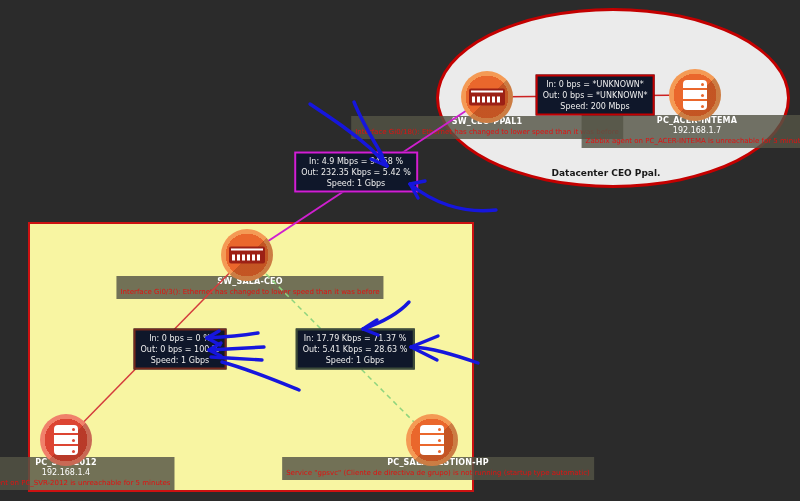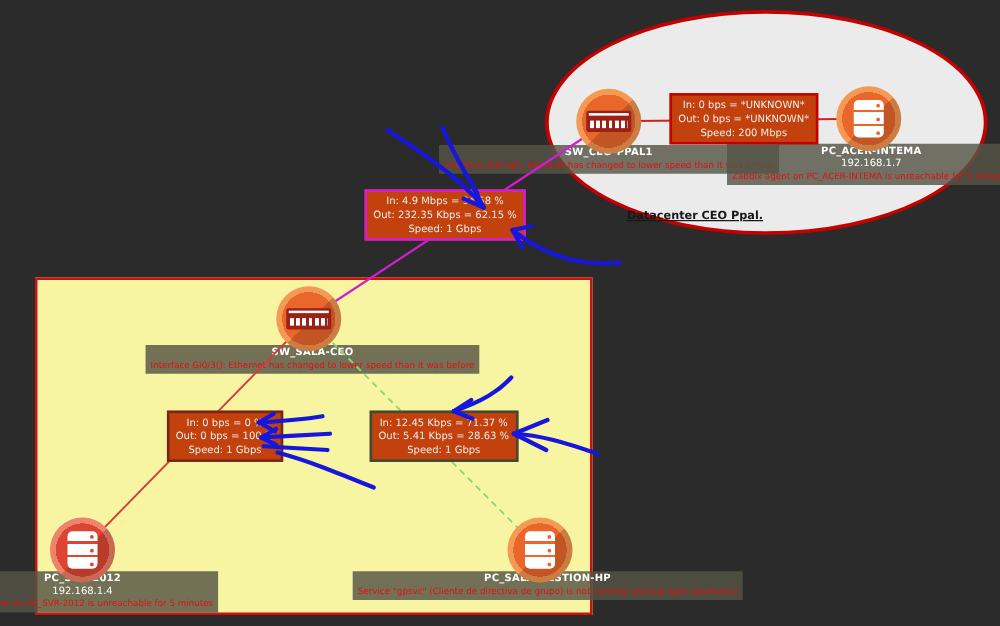--- a/index.html
+++ b/index.html
@@ -6,21 +6,21 @@
   body { background:#1e1e1e; font-family:"DejaVu Sans", sans-serif; }
   .canvas { position:relative; width:800px; height:501px; background:#2b2b2b; overflow:hidden; }
 
   
   .zone-ellipse { position:absolute; left:436px; top:8px; width:354px; height:180px;
     border-radius:50%; background:#ebebeb; border:3px solid #c40000; z-index:1; }
   .zone-rect { position:absolute; left:28px; top:222px; width:446px; height:270px;
     background:#f8f5a2; border:2px solid #cc1111; z-index:1; }
   .zone-label { position:absolute; z-index:2; font-size:9px; font-weight:bold; color:#181818;
     transform:translateX(-50%); white-space:nowrap; }
-  .zl-dc { left:556px; top:168px;text-decoration:underline; }
+  .zl-dc { left:606px; top:168px; }
   .zl-sala { left:252px; top:477px;margin-top:41px; }
 
   
   .links-svg { position:absolute; left:0; top:0; z-index:4; pointer-events:none; }
   
   .ann-svg { position:absolute; left:0; top:0; z-index:7; pointer-events:none; }
 
   
   .node-label { position:absolute; z-index:3; transform:translateX(-50%);
     background:rgba(84,84,70,0.82); color:#fff; text-align:center;
@@ -62,21 +62,21 @@
     width:3px; height:3px; border-radius:50%; background:#ea672c;
     box-shadow:0 11px 0 #ea672c, 0 22px 0 #ea672c; }
   .glyph-server--red { background:linear-gradient(to bottom,
     #fff 0 8px, #dc4533 8px 10px, #fff 10px 19px, #dc4533 19px 21px, #fff 21px 30px); }
   .glyph-server--red::after { content:""; position:absolute; right:3px; top:3px;
     width:3px; height:3px; border-radius:50%; background:#dc4533;
     box-shadow:0 11px 0 #dc4533, 0 22px 0 #dc4533; }
 
   
   .link-box { position:absolute; z-index:6; transform:translate(-50%,-50%);
-    background:#c2410c; color:#ededed; text-align:center; font-size:8px;
+    background:#0f172a; color:#ededed; text-align:center; font-size:8px;
     line-height:11px; padding:2px 5px; white-space:nowrap; border:2px solid #444; }
   .lb-dc { left:595px; top:95px; border-color:#c40000; }
   .lb-up { left:356px; top:172px; border-color:#d31ed3; }
   .lb-svr { left:180px; top:349px; border-color:#74281c; }
   .lb-hp { left:355px; top:349px; border-color:#3d4c39; }
 </style>
 </head>
 <body>
 
 <div class="canvas">
@@ -132,30 +132,30 @@
     <div class="glyph-server glyph-server--orange"></div>
   </div>
 
   <div class="link-box lb-dc">
     <div>In: 0 bps = *UNKNOWN*</div>
     <div>Out: 0 bps = *UNKNOWN*</div>
     <div>Speed: 200 Mbps</div>
   </div>
   <div class="link-box lb-up">
     <div>In: 4.9 Mbps = 94.58 %</div>
-    <div>Out: 232.35 Kbps = 62.15 %</div>
+    <div>Out: 232.35 Kbps = 5.42 %</div>
     <div>Speed: 1 Gbps</div>
   </div>
   <div class="link-box lb-svr">
     <div>In: 0 bps = 0 %</div>
     <div>Out: 0 bps = 100 %</div>
     <div>Speed: 1 Gbps</div>
   </div>
   <div class="link-box lb-hp">
-    <div>In: 12.45 Kbps = 71.37 %</div>
+    <div>In: 17.79 Kbps = 71.37 %</div>
     <div>Out: 5.41 Kbps = 28.63 %</div>
     <div>Speed: 1 Gbps</div>
   </div>
 
   <svg class="ann-svg" width="800" height="501" viewBox="0 0 800 501" fill="none" stroke="#1616dd" stroke-width="3.4" stroke-linecap="round">
     <g>
       <path d="M310,104 C334,120 352,132 370,148 C377,155 383,160 387,166"></path>
       <path d="M354,102 C362,122 372,138 382,155"></path>
       <path d="M387,166 L379,151"></path>
       <path d="M387,166 L371,159"></path>

